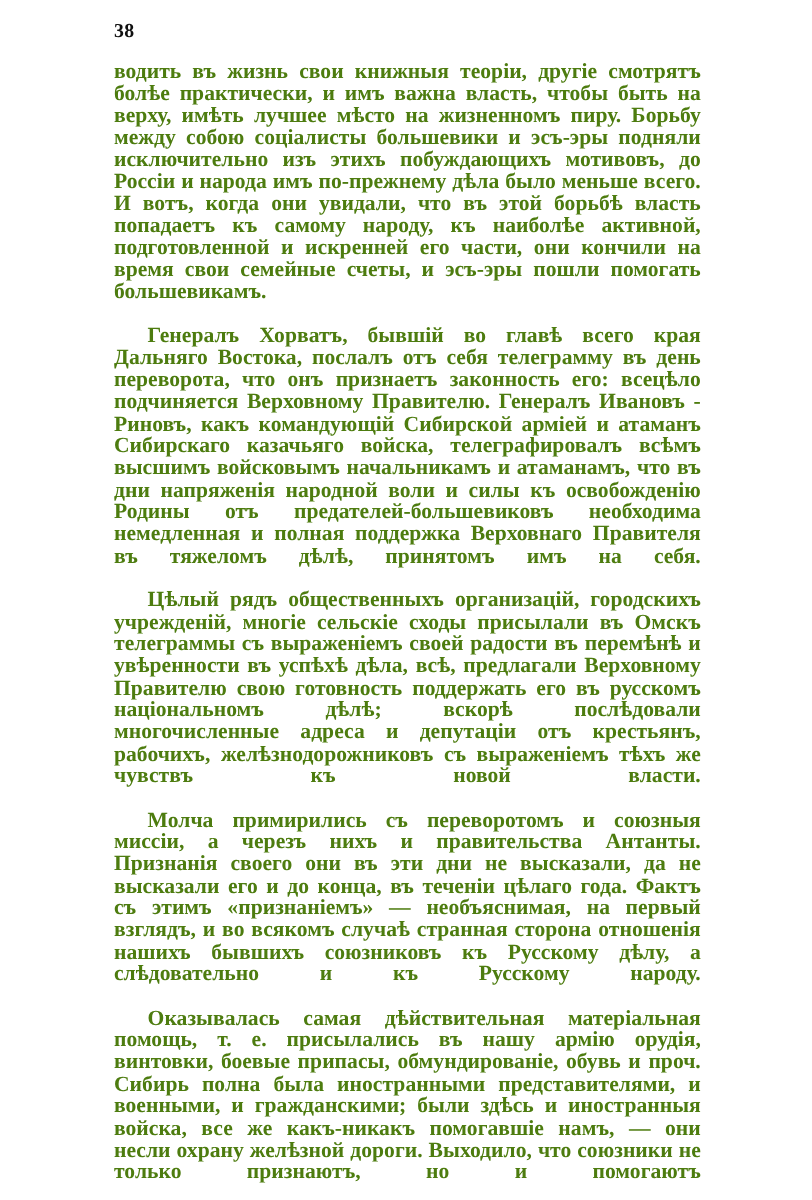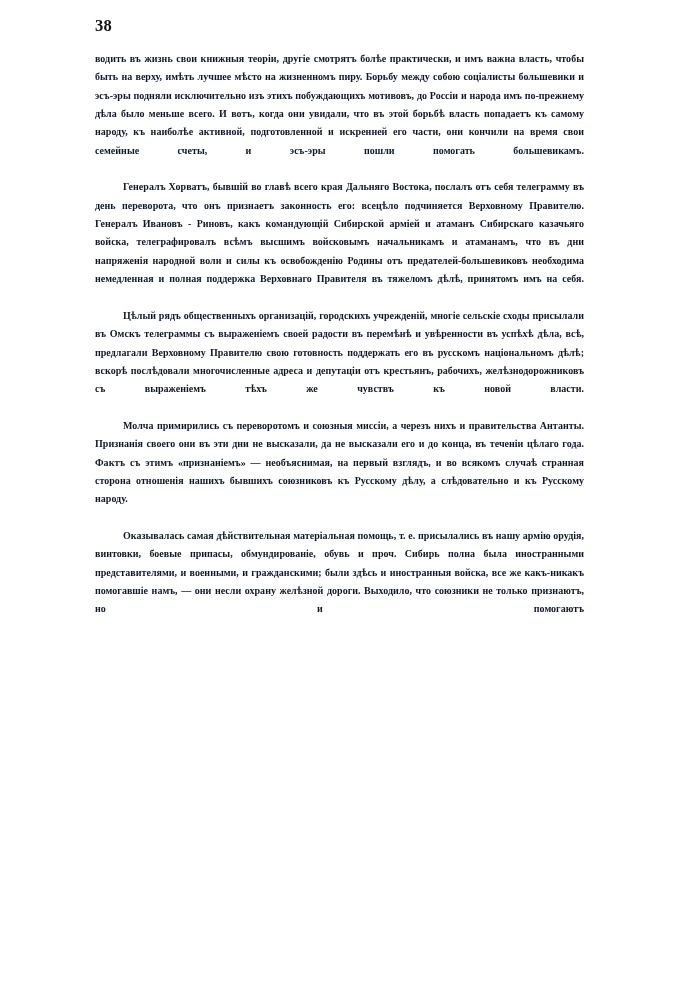--- a/index.html
+++ b/index.html
@@ -33,27 +33,27 @@
   .textblock {
     position: absolute;
     left: 95px;
     top: 50px;
     width: 489px;
   }
   .para {
     margin: 0;
     text-align: justify;
     text-justify: inter-word;
-    font-size: 10px;
+    font-size: 18px;
     line-height: 18.35px;
     font-weight: 700;
     text-indent: 28px;
     letter-spacing: 0.02px;
     word-spacing: 0.2px;
-    color: #0f172a;
+    color: #4d7c0f;
   }
   .para.first {
     text-indent: 0;
   }
   
   .para:after {
     content: "";
     display: inline-block;
     width: 100%;
   }

